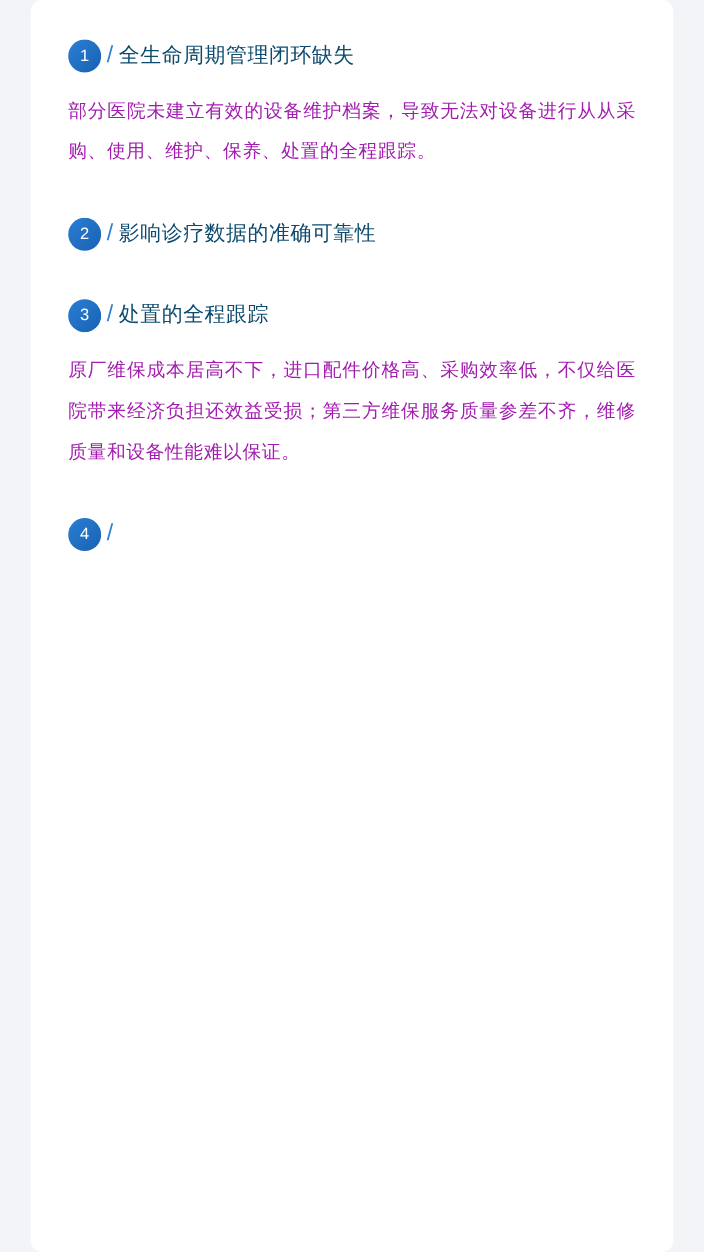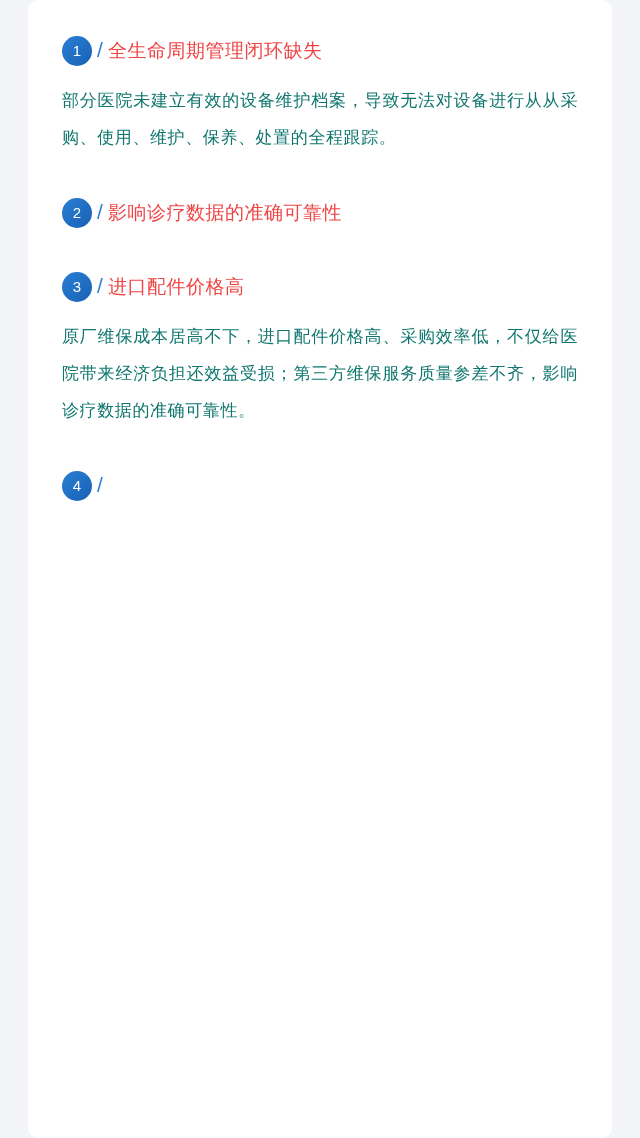--- a/index.html
+++ b/index.html
@@ -62,28 +62,28 @@
     display: inline-block;
     width: 16px;
     flex: 0 0 auto;
     color: #2f7fd0;
     font-size: 21px;
     line-height: 30px;
     text-align: center;
     transform: translateY(-1px);
   }
   .item-title {
-    color: #ef4444;
+    color: #0c4a6e;
     font-size: 19px;
     line-height: 30px;
     letter-spacing: 0.5px;
     white-space: nowrap;
   }
   .item-body {
-    color: #0f766e;
+    color: #a21caf;
     font-size: 17px;
     line-height: 37px;
     letter-spacing: 0.6px;
     text-align: justify;
     text-justify: inter-ideograph;
   }
 </style>
 </head>
 <body>
 
@@ -104,23 +104,23 @@
         <span class="badge">2</span>
         <span class="slash">/</span>
         <span class="item-title">影响诊疗数据的准确可靠性</span>
       </div>
     </div>
 
     <div class="item">
       <div class="item-head">
         <span class="badge">3</span>
         <span class="slash">/</span>
-        <span class="item-title">进口配件价格高</span>
+        <span class="item-title">处置的全程跟踪</span>
       </div>
-      <div class="item-body">原厂维保成本居高不下，进口配件价格高、采购效率低，不仅给医院带来经济负担还效益受损；第三方维保服务质量参差不齐，影响诊疗数据的准确可靠性。</div>
+      <div class="item-body">原厂维保成本居高不下，进口配件价格高、采购效率低，不仅给医院带来经济负担还效益受损；第三方维保服务质量参差不齐，维修质量和设备性能难以保证。</div>
     </div>
 
     <div class="item">
       <div class="item-head">
         <span class="badge">4</span>
         <span class="slash">/</span>
       </div>
     </div>
 
   </div>

